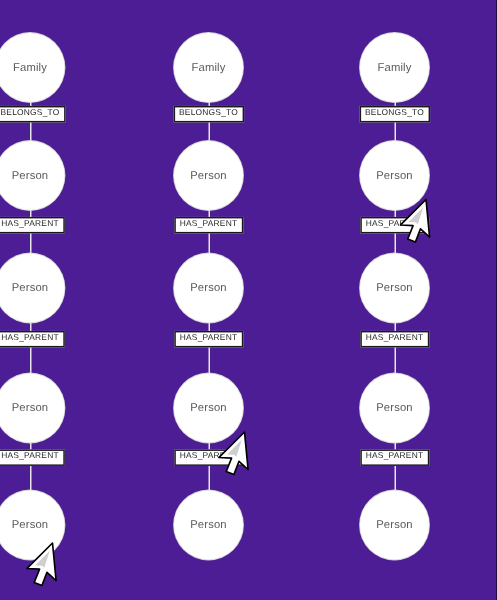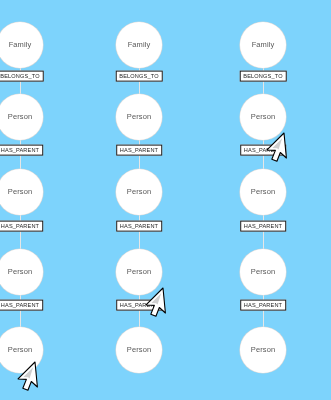--- a/index.html
+++ b/index.html
@@ -5,21 +5,21 @@
 <style>
   html, body {
     margin: 0;
     padding: 0;
     background: #000000;
   }
   #canvas {
     position: relative;
     width: 331px;
     height: 400px;
-    background: #7dd3fc;
+    background: #4c1d95;
     overflow: hidden;
     font-family: "Liberation Sans", sans-serif;
   }
   .graph-column {
     position: absolute;
     top: 0;
     height: 400px;
     width: 0;
   }
   .node {

